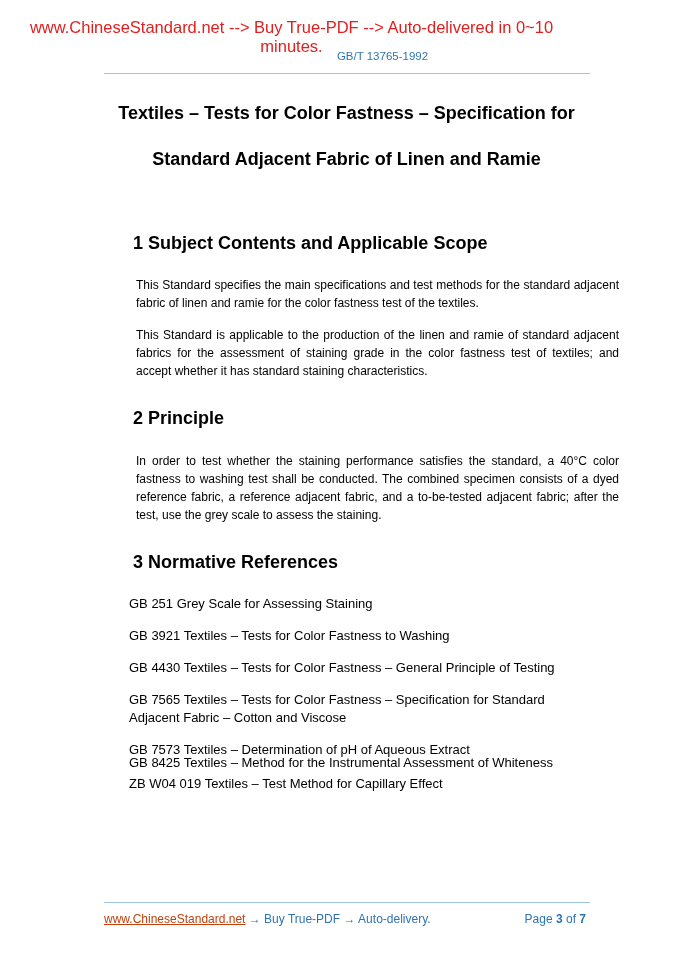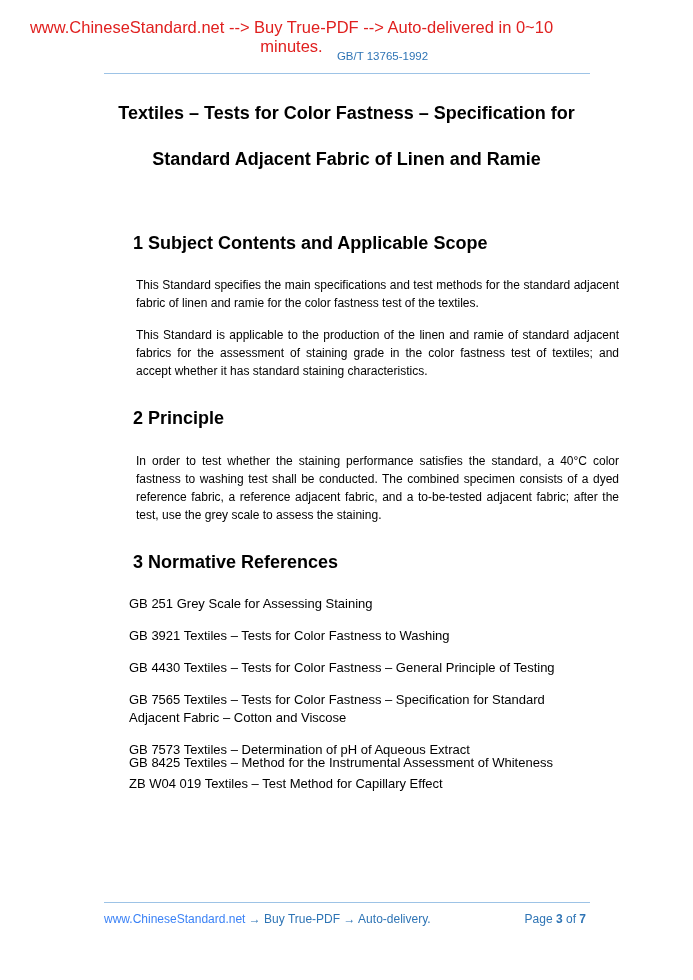--- a/index.html
+++ b/index.html
@@ -8,21 +8,21 @@
   .std-no { position: absolute; top: 50px; left: 0; width: 693px; text-align: center; color: #2e74b5; font-size: 11.5px; padding-left: 36px; }
   .hr-top { position: absolute; top: 73px; left: 104px; width: 486px; height: 1px; background: #9dc3e6; }
   .title { position: absolute; left: 80px; width: 533px; text-align: center; font-weight: bold; font-size: 18px; }
   .t1 { top: 103px; }
   .t2 { top: 149px; }
   .h { position: absolute; left: 105px; font-weight: bold; font-size: 18px; margin-left: 28px; }
   .p { position: absolute; left: 105px; width: 483px; font-size: 12px; line-height: 18px; text-align: justify; text-align-last: left; margin-left: 31px; }
   .ref { position: absolute; left: 129px; width: 462px; font-size: 13px; line-height: 18px; }
   .hr-bot { position: absolute; top: 902px; left: 104px; width: 486px; height: 1px; background: #9dc3e6; }
   .footer { position: absolute; top: 912px; left: 104px; width: 486px; font-size: 12px; color: #2e74b5; }
-  .footer a { color: #3b82f6; }
+  .footer a { color: #c2410c; text-decoration: underline; }
   .footer .right { position: absolute; right: 4px; top: 0; }
   .footer b { font-weight: bold; }
 </style>
 </head>
 <body>
 
 <div class="banner">www.ChineseStandard.net --&gt; Buy True-PDF --&gt; Auto-delivered in 0~10 minutes.</div>
 <div class="std-no">GB/T 13765-1992</div>
 <div class="hr-top"></div>
 

